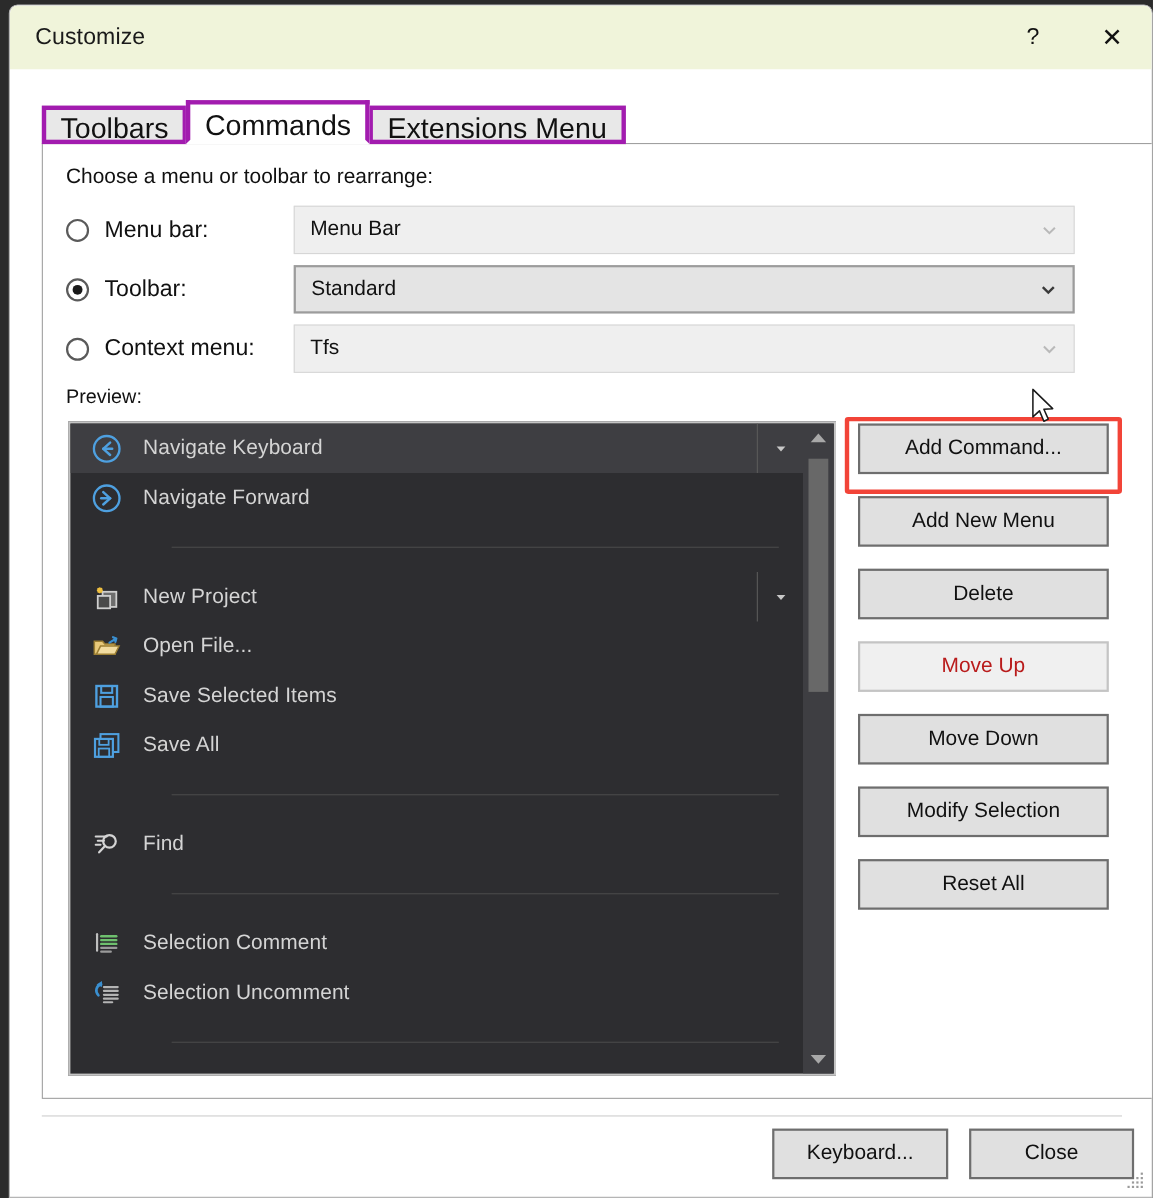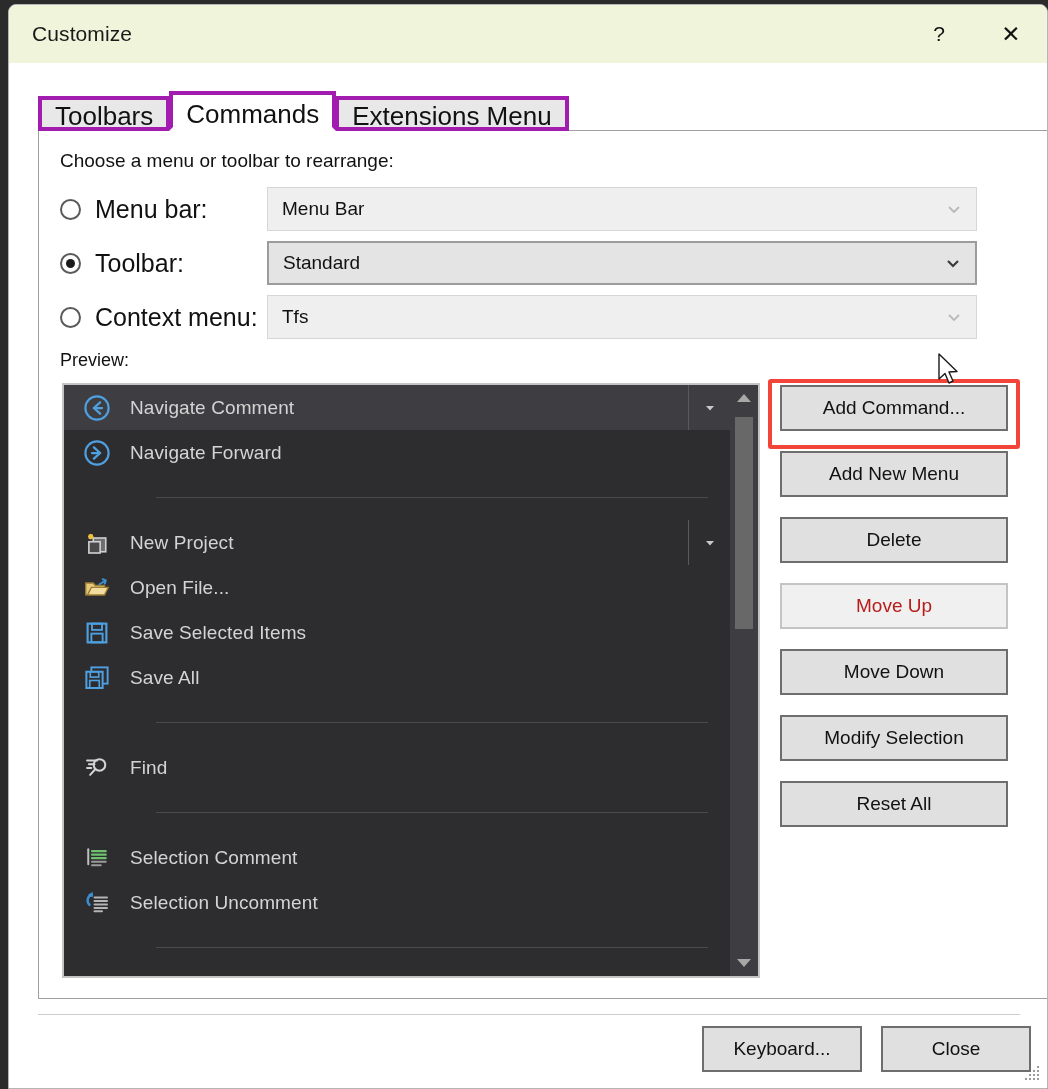--- a/index.html
+++ b/index.html
@@ -118,21 +118,21 @@
   .radio.checked::after {
     content: "";
     position: absolute;
     left: 4px; top: 4px;
     width: 9px; height: 9px;
     border-radius: 50%;
     background: #1a1a1a;
   }
   .radio-label {
     margin-left: 14px;
-    font-size: 25px;
+    font-size: 21px;
     color: #111;
     white-space: nowrap;
   }
 
   
   .combo {
     position: absolute;
     left: 228px;
     width: 710px;
     height: 44px;
@@ -369,21 +369,21 @@
       <div class="list-inner">
 
         <div class="list-item selected">
           <span class="li-icon">
             <svg width="30" height="30" viewBox="0 0 24 24">
               <circle cx="12" cy="12" r="9.3" fill="none" stroke="#4ea0e0" stroke-width="1.7"></circle>
               <path d="M14.5 7.5 L9.5 12 L14.5 16.5" fill="none" stroke="#4ea0e0" stroke-width="1.8" stroke-linecap="round" stroke-linejoin="round"></path>
               <path d="M9.5 12 H16" fill="none" stroke="#4ea0e0" stroke-width="1.8" stroke-linecap="round"></path>
             </svg>
           </span>
-          <span class="li-text">Navigate Comment</span>
+          <span class="li-text">Navigate Keyboard</span>
           <span class="li-split">
             <svg width="14" height="14" viewBox="0 0 14 14">
                 <path d="M3 5 L7 9.5 L11 5 Z" fill="#c8c8c8"></path>
               </svg>
           </span>
         </div>
 
         <div class="list-item">
           <span class="li-icon">
             <svg width="30" height="30" viewBox="0 0 24 24">

